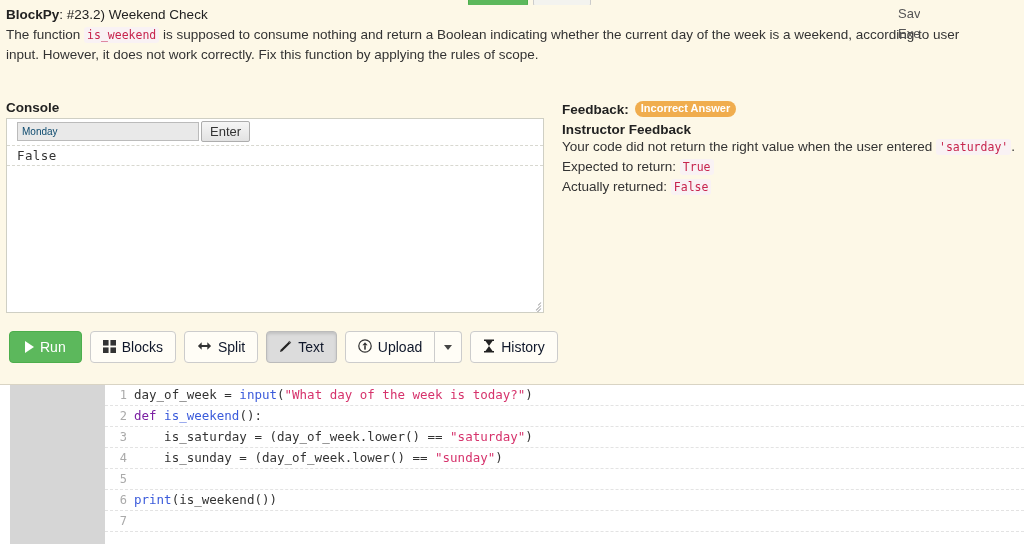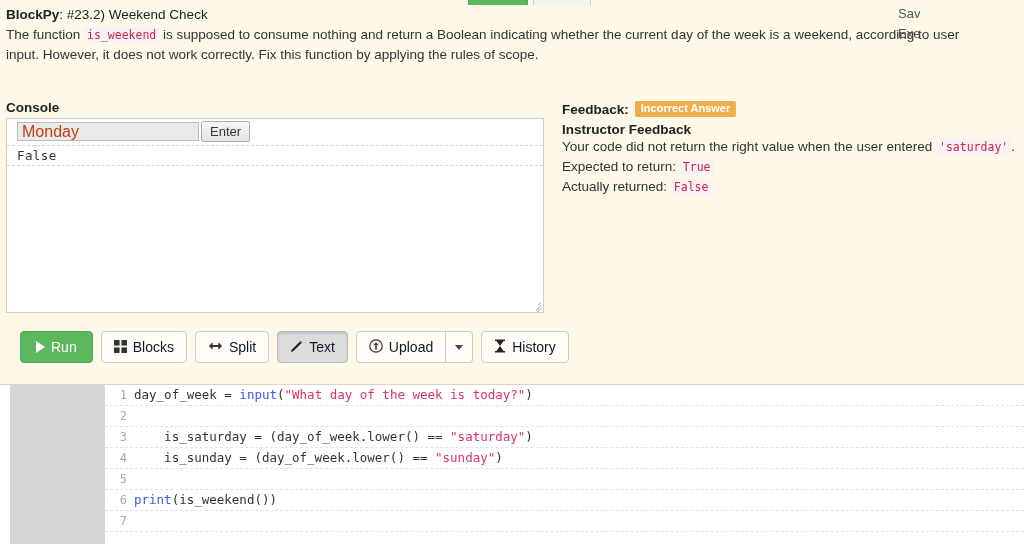--- a/index.html
+++ b/index.html
@@ -125,22 +125,22 @@
     padding: 2px 0 3px 10px;
     display: flex;
     align-items: center;
   }
   .console-input {
     width: 182px;
     height: 19px;
     border: 1px solid #bbb;
     background: #e9e9e9;
     font-family: "Liberation Sans", sans-serif;
-    font-size: 16px;
-    color: #c2410c;
+    font-size: 10px;
+    color: #0c4a6e;
     padding: 0 4px;
     box-sizing: border-box;
     outline: none;
   }
   .console-enter {
     margin-left: 2px;
     height: 21px;
     padding: 0 8px;
     border: 1px solid #adadad;
     border-radius: 2px;
@@ -184,41 +184,41 @@
     font-size: 13.5px;
     color: #222;
   }
   .fb-badge {
     display: inline-block;
     background: #f0ad4e;
     color: #ffffff;
     font-size: 11px;
     font-weight: bold;
     padding: 2px 6px 3px 6px;
-    border-radius: 2px;
+    border-radius: 8px;
     line-height: 1;
     white-space: nowrap;
   }
   .fb-sub {
     font-weight: bold;
     font-size: 13.5px;
     color: #222;
     margin-top: 4px;
   }
   .fb-line {
     font-size: 13.5px;
     line-height: 20px;
     color: #333;
     white-space: nowrap;
   }
 
   
   .toolbar {
     position: absolute;
-    left: 20px; top: 331px;
+    left: 9px; top: 331px;
     display: flex;
     align-items: center;
     gap: 8px;
   }
   .btn {
     display: inline-flex;
     align-items: center;
     gap: 6px;
     height: 32px;
     padding: 0 12px;
@@ -447,21 +447,21 @@
           </svg>
       </span>
       <span>History</span>
     </button>
   </div>
 
   <div class="editor">
     <div class="blocks-pane"></div>
     <div class="code-area" id="code-area">
         <div class="code-line"><span class="ln">1</span><span class="code-txt"><span class="tok-plain">day_of_week = </span><span class="tok-fn">input</span><span class="tok-plain">(</span><span class="tok-str">"What day of the week is today?"</span><span class="tok-plain">)</span></span></div>
-        <div class="code-line"><span class="ln">2</span></div>
+        <div class="code-line"><span class="ln">2</span><span class="code-txt"><span class="tok-kw">def </span><span class="tok-def">is_weekend</span><span class="tok-plain">():</span></span></div>
         <div class="code-line"><span class="ln">3</span><span class="code-txt"><span class="tok-plain">    is_saturday = (day_of_week.lower() == </span><span class="tok-str">"saturday"</span><span class="tok-plain">)</span></span></div>
         <div class="code-line"><span class="ln">4</span><span class="code-txt"><span class="tok-plain">    is_sunday = (day_of_week.lower() == </span><span class="tok-str">"sunday"</span><span class="tok-plain">)</span></span></div>
         <div class="code-line"><span class="ln">5</span></div>
         <div class="code-line"><span class="ln">6</span><span class="code-txt"><span class="tok-fn">print</span><span class="tok-plain">(is_weekend())</span></span></div>
         <div class="code-line"><span class="ln">7</span><span class="code-txt"></span></div>
       </div>
   </div>
 
 </div>
 

